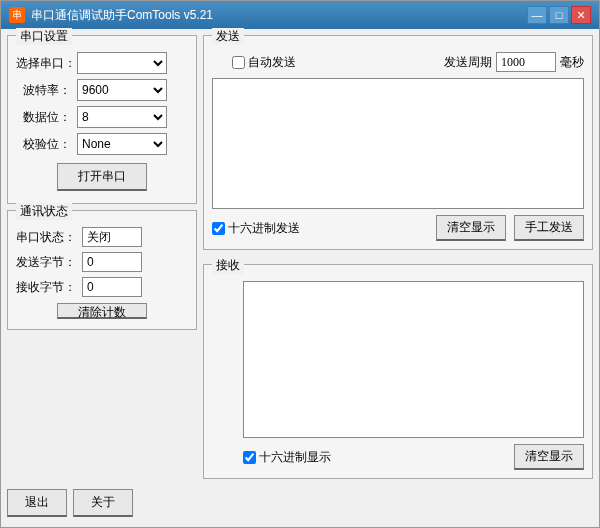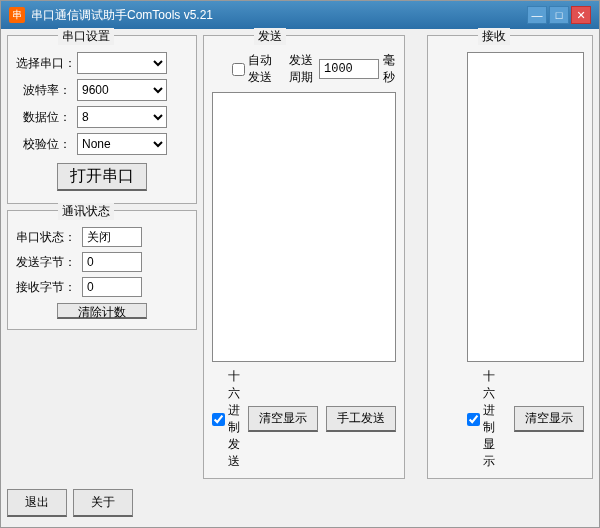--- a/index.html
+++ b/index.html
@@ -92,33 +92,32 @@
       position: relative;
       padding: 16px 8px 8px 8px;
     }
     .panel-title {
       position: absolute;
       top: -8px;
       left: 8px;
       background: #f0f0f0;
       padding: 0 4px;
       font-size: 12px;
-      margin-left: 42px;
     }
     .left-panels {
       display: flex;
       flex-direction: column;
       gap: 6px;
       width: 190px;
       flex-shrink: 0;
     }
     .right-panels {
       display: flex;
-      flex-direction: row;
-      gap: 22px;
+      flex-direction: column;
+      gap: 14px;
       flex: 1;
     }
     .serial-panel {
       flex: 0 0 auto;
     }
     .serial-panel .form-row {
       display: flex;
       align-items: center;
       margin-bottom: 5px;
     }
@@ -137,21 +136,21 @@
       font-family: inherit;
     }
     .open-btn {
       display: block;
       margin: 8px auto 4px;
       width: 90px;
       height: 28px;
       background: #e8e8e8;
       border: 1px solid #888;
       border-bottom: 2px solid #666;
-      font-size: 16px;
+      font-size: 12px;
       font-family: inherit;
       cursor: pointer;
     }
     .status-panel {
       flex: 0 0 auto;
     }
     .status-row {
       display: flex;
       align-items: center;
       margin-bottom: 5px;
@@ -201,21 +200,21 @@
       display: flex;
       align-items: center;
       gap: 4px;
       margin-left: auto;
     }
     .period-input {
       width: 60px;
       height: 20px;
       border: 1px solid #888;
       font-size: 12px;
-      font-family: Liberation Mono, monospace;
+      font-family: Liberation Serif, serif;
       padding: 6px 4px;
     }
     .send-textarea {
       width: 100%;
       flex: 1;
       border: 1px solid #888;
       resize: none;
       font-size: 12px;
       font-family: inherit;
       padding: 2px;

